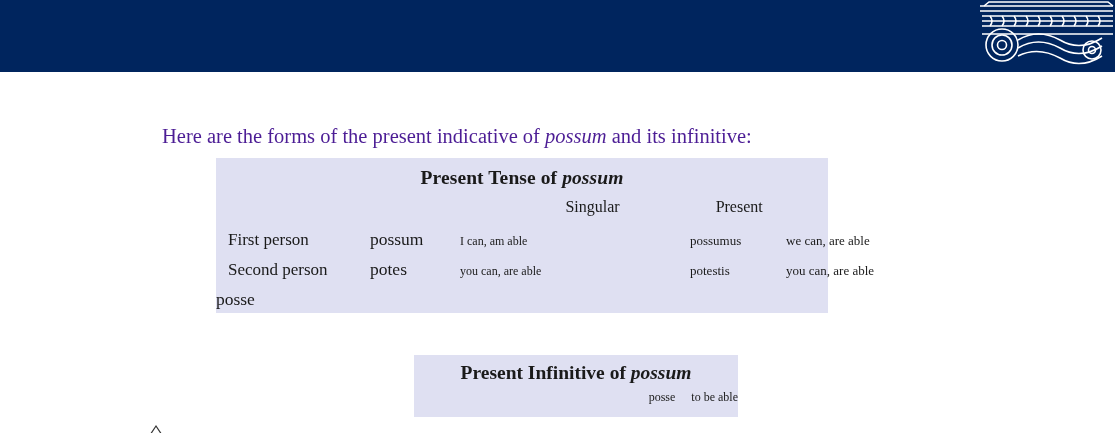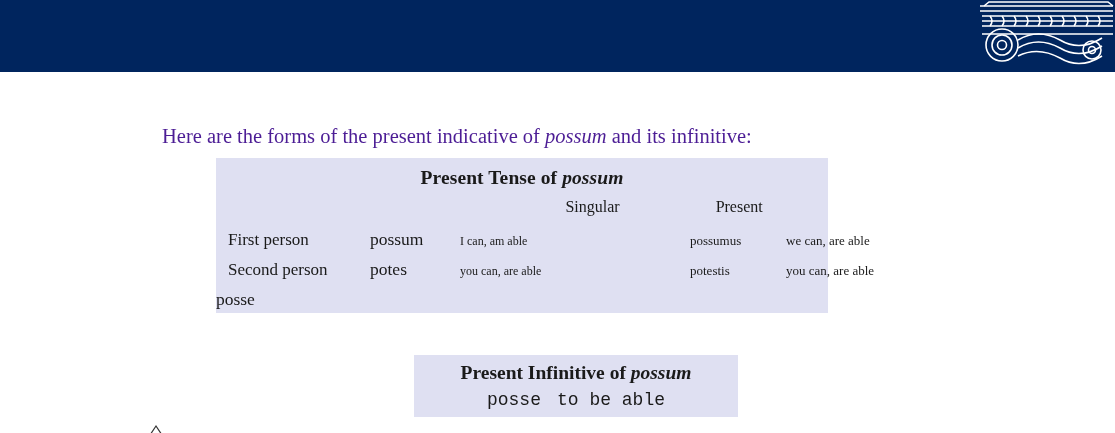--- a/index.html
+++ b/index.html
@@ -96,24 +96,23 @@
     margin-top: 12px;
   }
   .inf-title {
     text-align: center;
     font-weight: bold;
     font-size: 19.5px;
     padding-top: 7px;
   }
   .inf-title .it { font-style: italic; }
   .inf-line {
-    text-align: center;
-    font-size: 18px;
+    text-align: right;
+    font-size: 12px;
     padding-top: 6px;
-    font-family: Liberation Mono, monospace;
   }
   .inf-line .lat { margin-right: 16px; }
 
   
   .caret {
     position: absolute;
     left: 148px;
     top: 424px;
     width: 16px;
     height: 12px;

